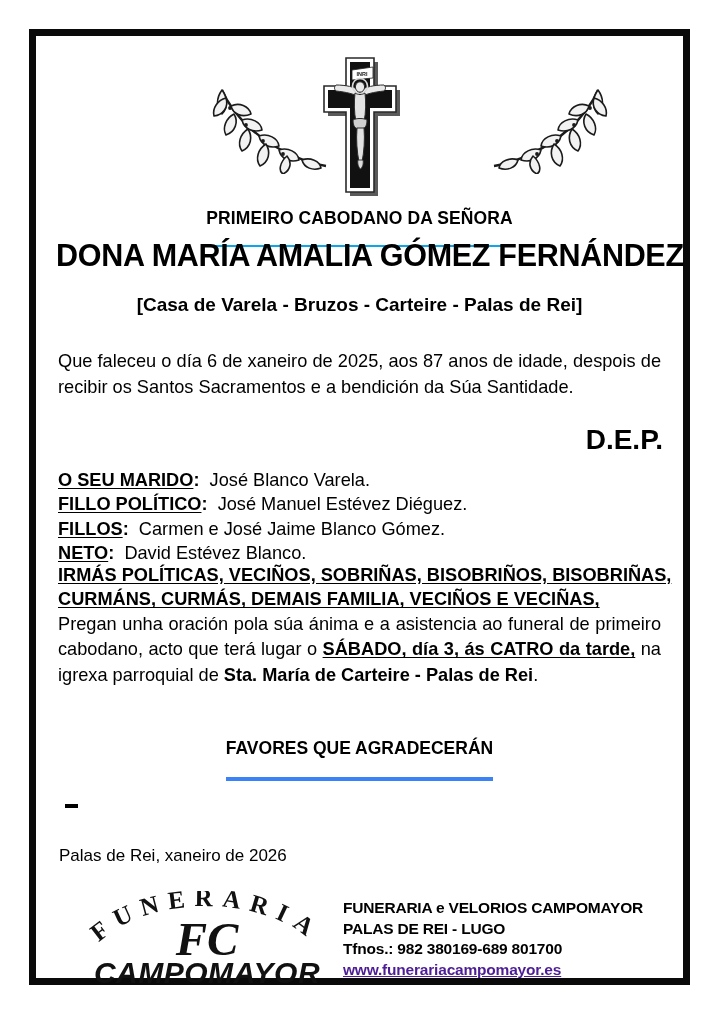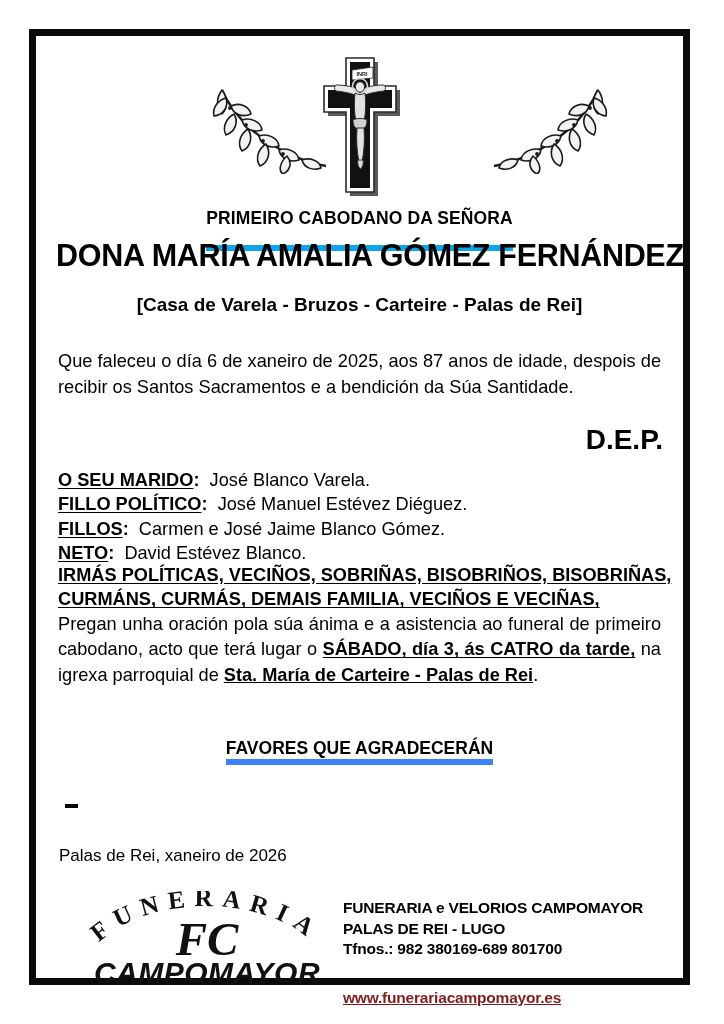--- a/index.html
+++ b/index.html
@@ -72,21 +72,21 @@
     position: absolute;
     top: 162px;
     left: 0;
     width: 100%;
     text-align: center;
     font-size: 17.5px;
     font-weight: bold;
     letter-spacing: 0.1px;
   }
   .kicker span {
-    border-bottom: 6px solid #0ea5e9;
+    border-bottom: 2px solid #0ea5e9;
     padding-bottom: 17px;
   }
 
   .deceased-name {
     position: absolute;
     top: 192px;
     left: 0;
     width: 100%;
     text-align: center;
     font-size: 30.5px;
@@ -174,35 +174,34 @@
     text-align: justify;
     text-justify: inter-word;
   }
   .request .em {
     font-weight: bold;
     text-decoration: underline;
     text-underline-offset: 2px;
   }
   .request .strong {
     font-weight: bold;
-    text-decoration: underline;
   }
 
   .thanks {
     position: absolute;
     top: 692px;
     left: 0;
     width: 100%;
     text-align: center;
     font-size: 17.5px;
     font-weight: bold;
   }
   .thanks span {
-    border-bottom: 6px solid #3b82f6;
-    padding-bottom: 1px;
+    border-bottom: 4px solid #3b82f6;
+    padding-bottom: 19px;
     margin-top: 48px;
   }
 
   .stray-dash {
     position: absolute;
     left: 9px;
     top: 758px;
     width: 13px;
     height: 4px;
     background: #000;
@@ -390,19 +389,19 @@
           <text x="137" y="64" text-anchor="middle" font-family="'Liberation Serif', serif" font-size="47" font-style="italic" font-weight="bold" fill="#111111">FC</text>
           <text x="137" y="92" text-anchor="middle" font-family="'Liberation Sans', sans-serif" font-size="30" font-style="italic" font-weight="bold" fill="#111111" letter-spacing="0.5">CAMPOMAYOR</text>
         </svg>
       </div>
 
       <div class="contact-block">
         <div>FUNERARIA e VELORIOS CAMPOMAYOR</div>
         <div>PALAS DE REI - LUGO</div>
         <div>Tfnos.: 982 380169-689 801700</div>
         <div>
-          <span class="url" style="color: #7f1d1d; margin-top: 28px;">www.funerariacampomayor.es</span>
+          <span class="url" style="color: #4c1d95;">www.funerariacampomayor.es</span>
         </div>
       </div>
 
     </div>
   </div>
 </div>
 
 </body></html>

